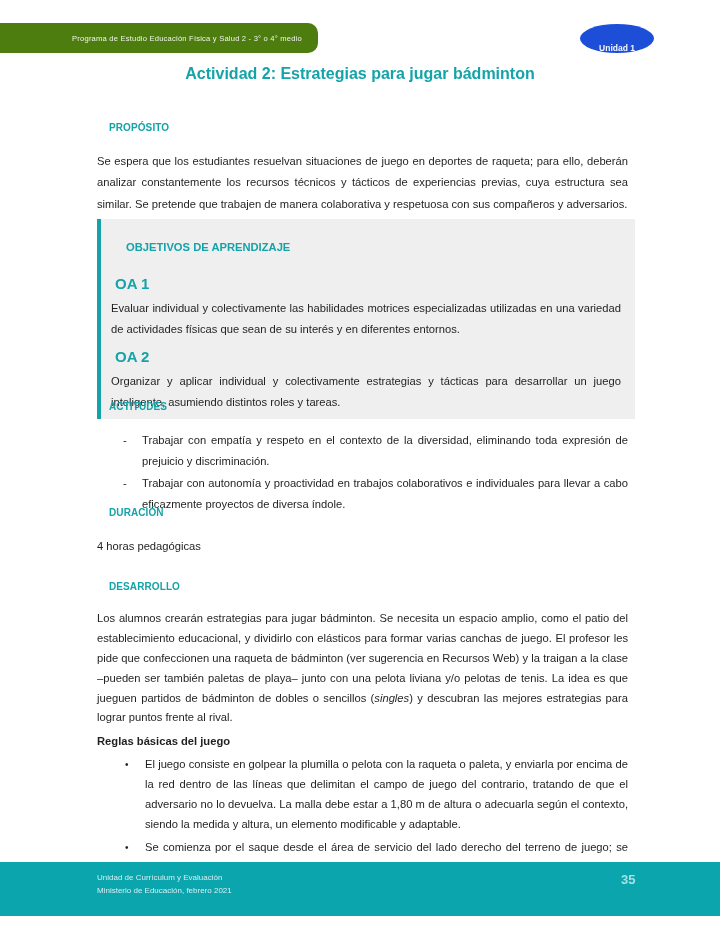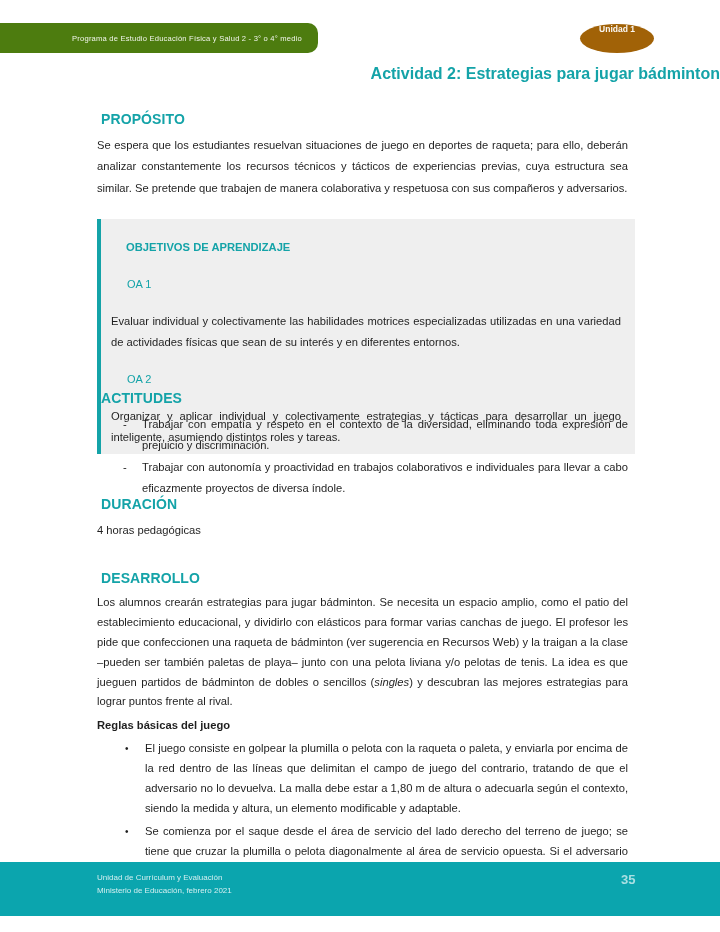--- a/index.html
+++ b/index.html
@@ -21,57 +21,57 @@
     display:flex;align-items:center;justify-content:flex-end;
     padding-right:16px;box-sizing:border-box;
   }
   .topbar span{
     color:rgba(255,255,255,0.92);
     font-size:7.6px;letter-spacing:0.2px;white-space:nowrap;
   }
   .unit-badge{
     position:absolute;top:24px;left:580px;
     width:74px;height:29px;
-    background:#a16207;border-radius:50%;
-    display:flex;align-items:flex-start;justify-content:center;
+    background:#1d4ed8;border-radius:50%;
+    display:flex;align-items:flex-end;justify-content:center;
   }
   .unit-badge span{color:rgba(255,255,255,0.95);font-size:8.5px;font-weight:bold;}
   
   .title{
     position:absolute;top:63px;left:0;width:720px;
-    margin:0;text-align:right;
+    margin:0;text-align:center;
     font-size:16px;font-weight:bold;color:#14a3a8;
     line-height:22px;
   }
   
   .block{
     position:absolute;left:97px;width:531px;
   }
   .block h2{
-    margin:4px;font-size:14px;font-weight:bold;color:#14a3a8;
+    margin:12px;font-size:10px;font-weight:bold;color:#14a3a8;
     line-height:21.6px;letter-spacing:0.1px;
   }
   .block p{
     margin:0;font-size:11.2px;line-height:21.6px;
     text-align:justify;color:#1f1f1f;
   }
   .block p.first{margin-top:4px;}
   
   .oa-box{
     position:absolute;left:97px;top:219px;
     width:538px;box-sizing:border-box;
     background:#efefef;
     border-left:4px solid #14a3a8;
     padding:3px 14px 6px 10px;
   }
   .oa-box h2{
     margin:15px;font-size:11.2px;font-weight:bold;color:#14a3a8;line-height:21px;
   }
   .oa-box h3{
-    margin:16px;font-size:11px;font-weight:normal;color:#14a3a8;line-height:21px;
+    margin:4px;font-size:15px;font-weight:bold;color:#14a3a8;line-height:21px;
   }
   .oa-box p{
     margin:0;font-size:11.2px;line-height:21px;text-align:justify;color:#1f1f1f;
   }
   .oa2{margin-top:6px;}
   
   .dash-item{display:flex;align-items:flex-start;}
   .dash-item .marker{
     flex:none;width:19px;margin-left:26px;
     font-size:11.2px;line-height:21.6px;color:#1f1f1f;

